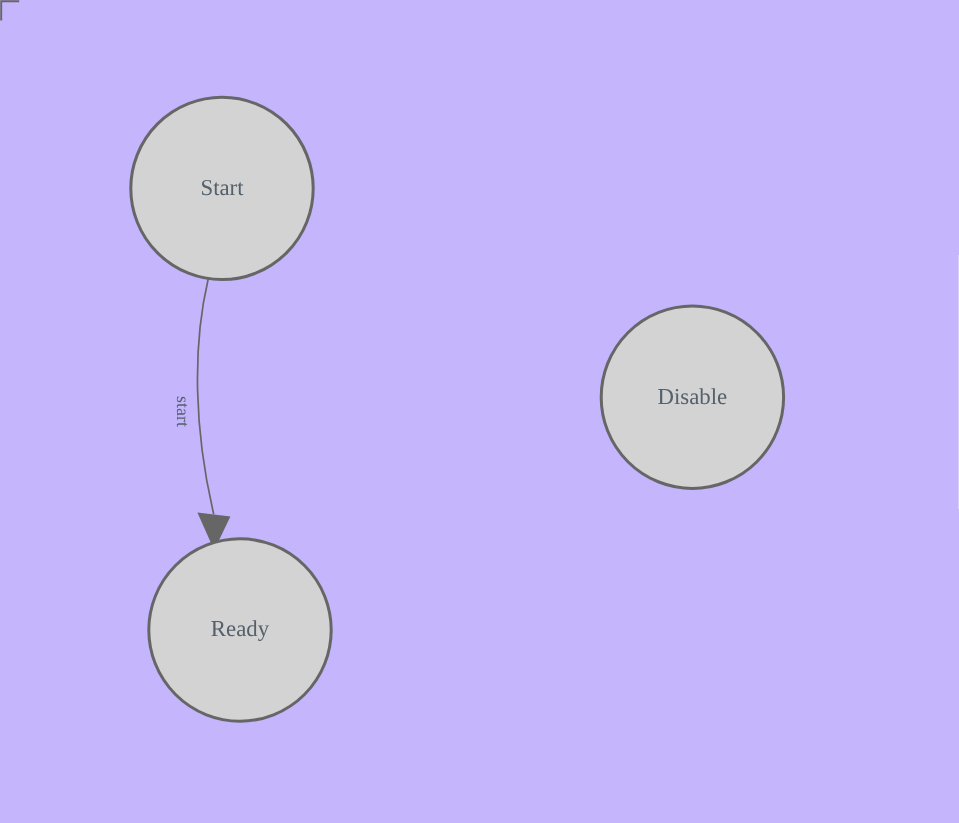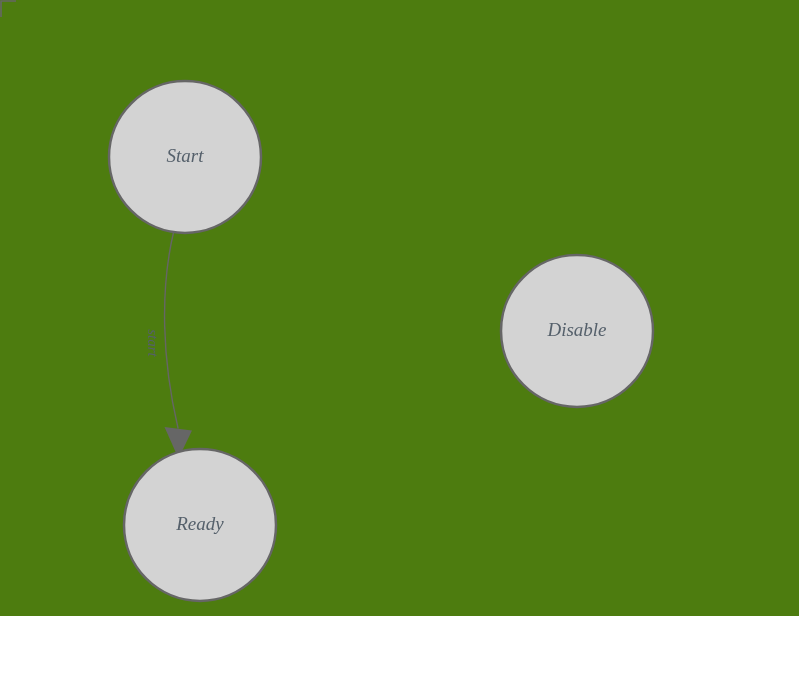--- a/index.html
+++ b/index.html
@@ -41,21 +41,21 @@
     font-size: 15px;
     fill: #55606b;
     text-anchor: middle;
     dominant-baseline: middle;
     user-select: none;
   }
 </style>
 </head>
 <body style="width: 799px; height: 686px;">
 
-<div id="diagram-canvas" style="width: 799px; height: 616px; background: #4d7c0f; font-style: italic;">
+<div id="diagram-canvas" style="width: 799px; height: 686px; background: #c4b5fd;">
 
   <svg id="diagram-svg" viewBox="0 0 799 686" xmlns="http://www.w3.org/2000/svg">
 
     <g>
       <path id="corner-mark-path" fill="none" stroke="#666666" stroke-width="1.6" d="M 1 17 L 1 1 L 16 1"></path>
     </g>
 
     <g>
       <path id="edge-path-0" fill="none" stroke="#666666" stroke-width="1.4" stroke-linecap="round" d="M 173.5 232.5 C 160 290 162 360 178 428"></path>
       <polygon id="edge-arrow-0" fill="#666666" stroke="none" points="164.5,427 192,430.5 178.5,458.5"></polygon>

